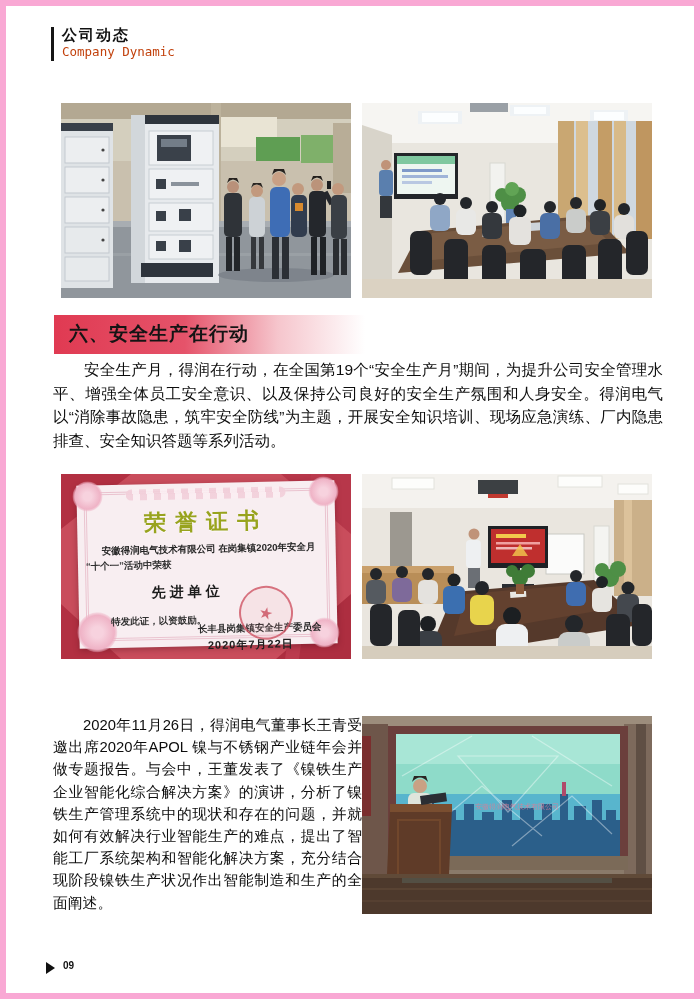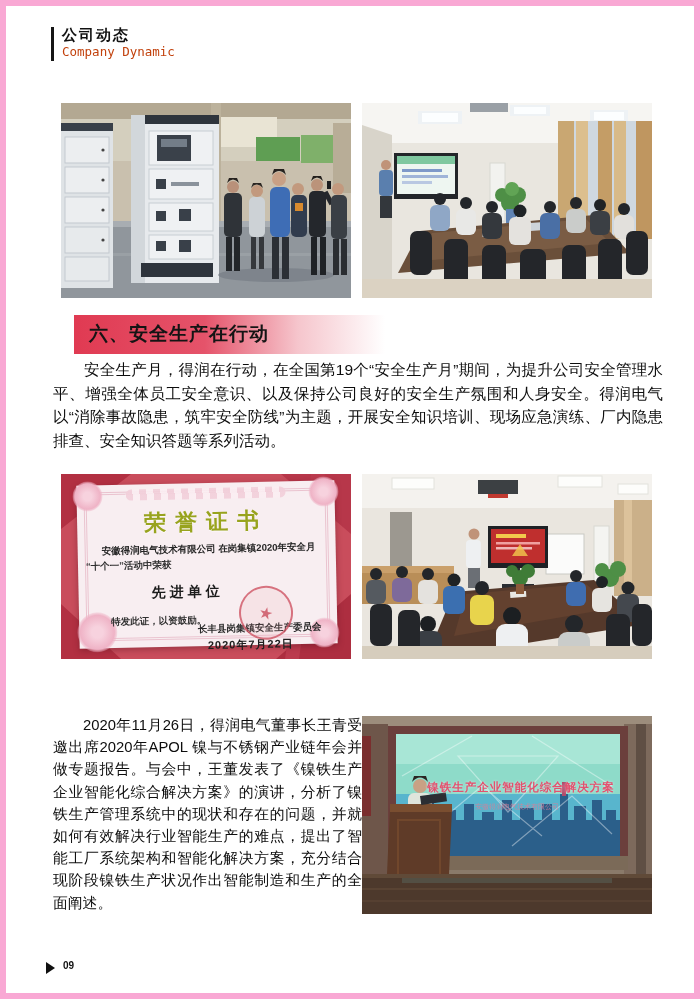--- a/index.html
+++ b/index.html
@@ -8,21 +8,21 @@
 
   
   .hdr-bar{position:absolute;left:45px;top:21px;width:3px;height:34px;background:#151515;}
   .hdr-cn{position:absolute;left:56px;top:20px;font-size:15px;font-weight:bold;color:#111;letter-spacing:2px;font-family:"Liberation Serif","DejaVu Serif",serif;}
   .hdr-en{position:absolute;left:56px;top:38px;font-size:12.5px;color:#c2410c;font-family:"DejaVu Sans Mono","Liberation Mono",monospace;}
 
   
   .sec-heading{position:absolute;left:48px;width:296px;padding:6px 0 7px 15px;
     background:linear-gradient(90deg,#e03a52 0%,#e5536a 42%,rgba(238,150,163,.55) 72%,rgba(255,255,255,0) 100%);
     font-size:19px;font-weight:bold;color:#141414;letter-spacing:1px;}
-  #heading-six{top:309px;margin-left:20px;}
+  #heading-six{top:309px;}
   #heading-seven{top:662px;}
 
   
   .para{position:absolute;color:#0d0d0d;text-align:justify;font-family:Liberation Sans, sans-serif;}
   #para-six{left:47px;top:352px;width:610px;font-size:15.5px;line-height:23.5px;text-indent:31px;}
   #para-seven{left:47px;top:708px;width:309px;font-size:14.8px;line-height:22.2px;text-indent:30px;}
 
   
   .photo{position:absolute;overflow:hidden;background:#9a9a9a;}
   #photo-factory{left:55px;top:97px;width:290px;height:195px;}
@@ -404,20 +404,19 @@
         <rect x="58" y="80" width="26" height="9" fill="#2b2e33" transform="rotate(-8 58 80)"></rect>
       </g>
       <g>
         <rect x="0" y="158" width="290" height="40" fill="#4d392c"></rect>
         <rect x="0" y="158" width="290" height="4" fill="#604a38"></rect>
         <rect x="0" y="172" width="290" height="2" fill="#5d4636" opacity=".8"></rect>
         <rect x="0" y="184" width="290" height="2" fill="#5d4636" opacity=".6"></rect>
         <rect x="40" y="162" width="210" height="5" fill="#6fb8b2" opacity=".18"></rect>
       </g>
     </svg>
-    <div class="screen-title">镍铁生产企业智能化综合解决方案</div>
     <div class="screen-subtitle">安徽得润电气技术有限公司</div>
   </div>
 
   <div class="pg-tri"></div>
   <div class="pg-num">09</div>
 
 </div>
 
 </body></html>

